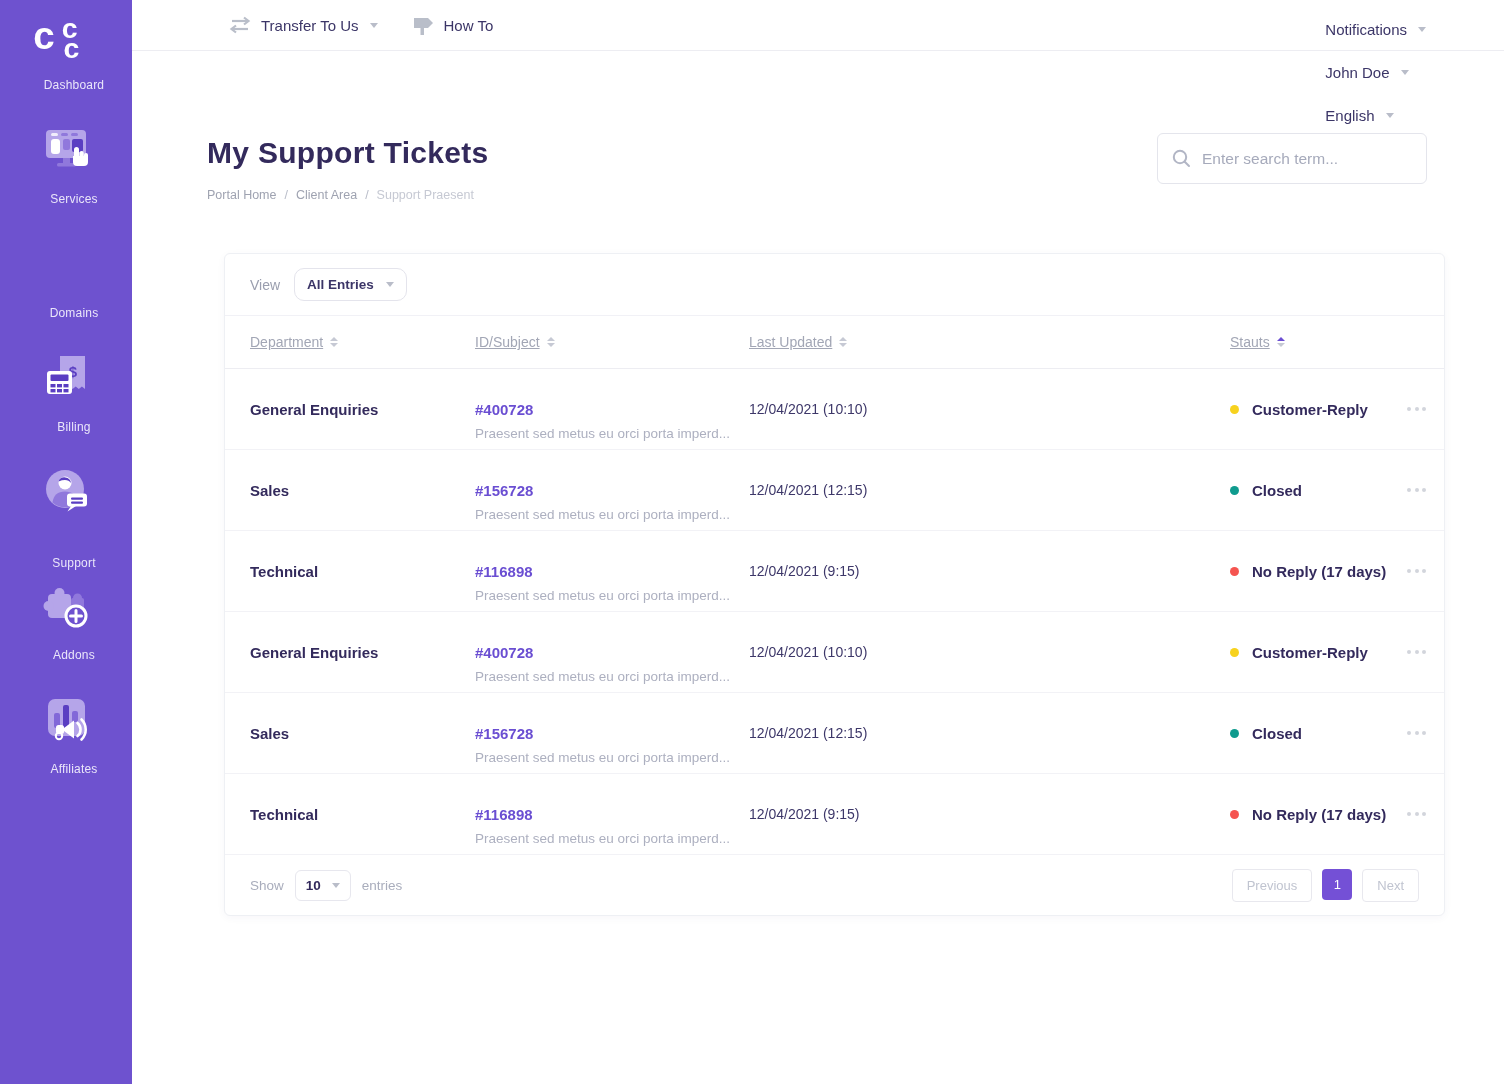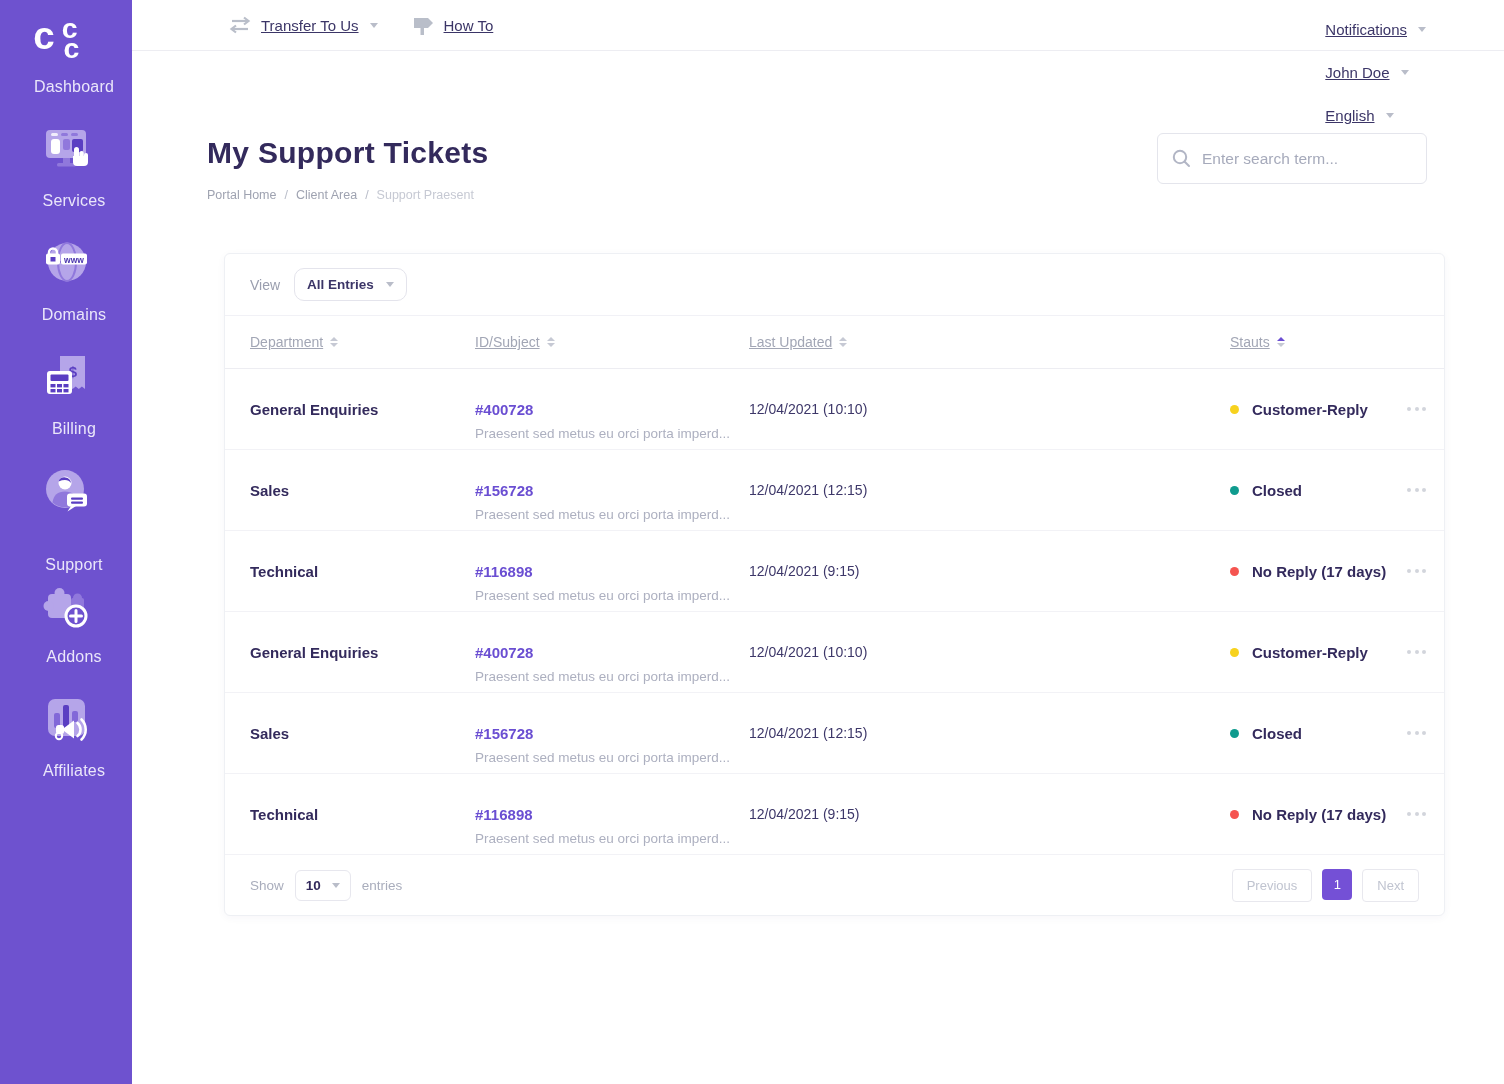--- a/index.html
+++ b/index.html
@@ -5,31 +5,31 @@
   * { margin:0; padding:0; box-sizing:border-box; }
   html,body { width:1504px; height:1084px; background:#ffffff;
     font-family:"Liberation Sans", sans-serif; }
   body { position:relative; overflow:hidden; color:#332a5c; }
 
   
   .sidebar { position:absolute; left:0; top:0; width:132px; height:1084px;
     background:#6e52cf; }
   .logo { position:absolute; top:8px; left:0; width:132px; text-align:center; }
   .nav-label { position:absolute; width:148px; text-align:center;
-    color:#eae6fa; font-size:16px; letter-spacing:.2px; cursor:pointer; }
+    color:#eae6fa; font-size:12px; letter-spacing:.2px; cursor:pointer; }
   .nav-icon { position:absolute; left:0; width:132px; display:flex; justify-content:center; }
 
   
   .topbar { position:absolute; left:132px; top:0; right:0; height:51px;
     background:#fff; border-bottom:1px solid #ededf2;
     display:flex; align-items:center; }
   .topbar .left { display:flex; align-items:center; gap:34px; margin-left:96px; }
   .topbar .right { display:flex; align-items:flex-start; gap:26px; margin-left:auto; margin-right:78px;flex-direction:column; }
   .tb-item { display:flex; align-items:center; gap:9px; font-size:15px;
-    color:#3b3567; cursor:pointer;text-decoration:underline; }
+    color:#3b3567; cursor:pointer; }
   .caret { width:0; height:0; border-left:4.5px solid transparent;
     border-right:4.5px solid transparent; border-top:5px solid #b9bdc9;
     display:inline-block; margin-left:2px; }
 
   
   .page-title { position:absolute; left:207px; top:136px; font-size:30px;
     font-weight:800; color:#332a5c; letter-spacing:.3px; }
   .breadcrumb { position:absolute; left:207px; top:188px; font-size:12.5px;
     color:#9fa3b1; display:flex; gap:8px; align-items:center;text-align:right; }
   .breadcrumb .sep { color:#b9bdc9; }
@@ -126,32 +126,20 @@
       <g fill="#ffffff">
         <rect x="34" y="25" width="5" height="15" rx="2.5"></rect>
         <path d="M33 34 h15 v6 q0 4 -4 4 h-7 q-4 0 -4 -4 z"></path>
         <rect x="39.5" y="29" width="4.2" height="8" rx="2.1"></rect>
         <rect x="44" y="31" width="4" height="6" rx="2"></rect>
       </g>
     </svg>
   </div>
   <div class="nav-label" style="top:192px;">Services</div>
 
-  <div class="nav-icon" style="top:236px;">
-    <svg width="52" height="52" viewBox="0 0 52 52">
-      <circle cx="27" cy="26" r="19" fill="#b5a5e9"></circle>
-      <ellipse cx="27" cy="26" rx="9" ry="19" fill="none" stroke="#9078dc" stroke-width="2"></ellipse>
-      <path d="M8.5 26 h37" stroke="#9078dc" stroke-width="2"></path>
-      <path d="M9 18 v-1.5 a4 4 0 0 1 8 0 V18" stroke="#ffffff" stroke-width="2.5" fill="none"></path>
-      <rect x="6" y="17.5" width="14" height="11" rx="2" fill="#ffffff"></rect>
-      <rect x="10.5" y="21" width="5" height="4.5" fill="#5a3ec2"></rect>
-      <rect x="21" y="17.5" width="26" height="11" rx="2" fill="#ffffff"></rect>
-      <text x="34" y="26.5" font-size="8.5" font-weight="bold" fill="#4a35ad" text-anchor="middle">www</text>
-    </svg>
-  </div>
   <div class="nav-label" style="top:306px;">Domains</div>
 
   <div class="nav-icon" style="top:350px;">
     <svg width="52" height="52" viewBox="0 0 52 52">
       <path d="M20 6 h25 v33 l-3.1 -2.4 -3.1 2.4 -3.1 -2.4 -3.1 2.4 -3.1 -2.4 -3.1 2.4 -3.1 -2.4 -3.3 2.4 z" fill="#b5a5e9"></path>
       <text x="33" y="27" font-size="15" font-weight="bold" fill="#5a3ec2" text-anchor="middle">$</text>
       <rect x="7" y="21" width="25" height="23" rx="3" fill="#ffffff"></rect>
       <rect x="10.5" y="24.5" width="18" height="6.5" rx="1" fill="#5a3ec2"></rect>
       <g fill="#5a3ec2">
         <rect x="10.5" y="34" width="5" height="3.4"></rect>

